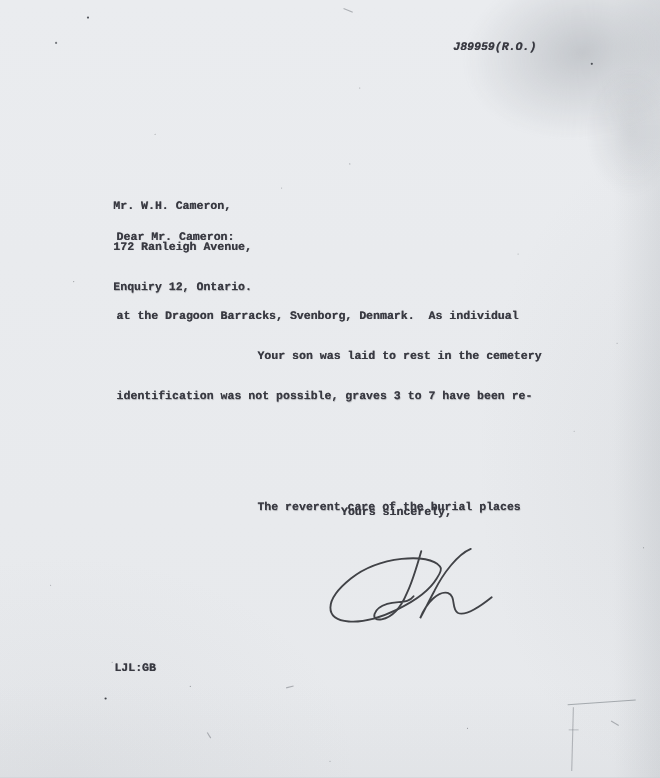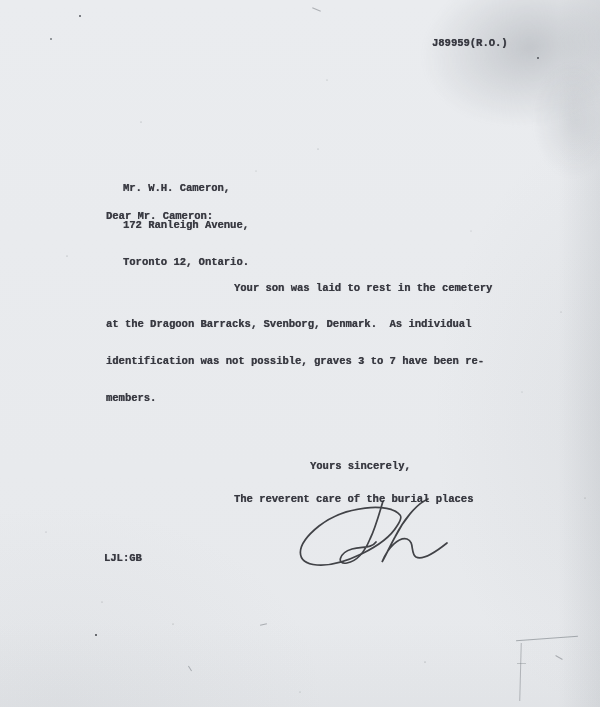--- a/index.html
+++ b/index.html
@@ -23,28 +23,28 @@
     position: absolute;
     white-space: pre;
     font-size: 10.5px;
     line-height: 12.2px;
     font-weight: bold;
     letter-spacing: 0;
     text-shadow: 0 0 0.6px rgba(56,57,65,0.65), 0.4px 0.4px 0.7px rgba(56,57,65,0.35);
   }
   .typed .line { white-space: pre; }
 
-  .ref        { left: 432px; top: 37px;  }
+  .ref        { left: 412px; top: 37px; font-style: italic;  }
   .dateline   { left: 313px; top: 117px; }
-  .recipient  { left: 123px; top: 158px; }
+  .recipient  { left: 103px; top: 158px; }
   .salutation { left: 106px; top: 210px; text-align: right; }
   .body       { left: 106px; top: 233px; }
   .closing    { left: 310px; top: 460px; }
   .sigblock   { left: 303px; top: 567px; line-height: 12.6px; }
-  .typist     { left: 104px; top: 552px; }
+  .typist     { left: 104px; top: 602px; }
 
   .para { margin: 0 0 16px 0; }
   .indent { padding-left: 128px; }
 
   .sig-svg { position: absolute; left: 270px; top: 493px; }
 
   .stain {
     position: absolute;
     right: -45px; top: -35px;
     width: 230px; height: 165px;
@@ -111,31 +111,30 @@
   <div class="crease crease-h"></div>
   <div class="crease crease-v"></div>
   <div class="crease crease-t"></div>
 
   <div class="typed ref">J89959(R.O.)</div>
 
 
   <div class="typed recipient">
     <div class="line">Mr. W.H. Cameron,</div>
     <div class="line">172 Ranleigh Avenue,</div>
-    <div class="line">Toronto 12, Ontario.</div>
+    <div class="line">Enquiry 12, Ontario.</div>
   </div>
 
   <div class="typed salutation">Dear Mr. Cameron:</div>
 
   <div class="typed body">
     <div class="para">
+      <div class="line">at the Dragoon Barracks, Svenborg, Denmark.  As individual</div>
       <div class="line indent">Your son was laid to rest in the cemetery</div>
-      <div class="line">at the Dragoon Barracks, Svenborg, Denmark.  As individual</div>
       <div class="line">identification was not possible, graves 3 to 7 have been re-</div>
-      <div class="line">members.</div>
     </div>
     <div class="para">
       <div class="line indent">The reverent care of the burial places</div>
       
       
       
       
       
     </div>
     

